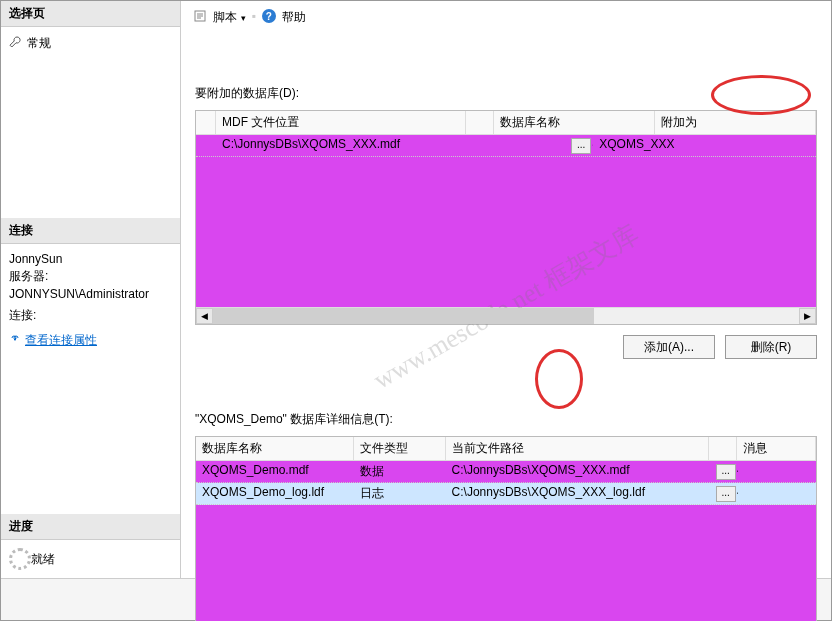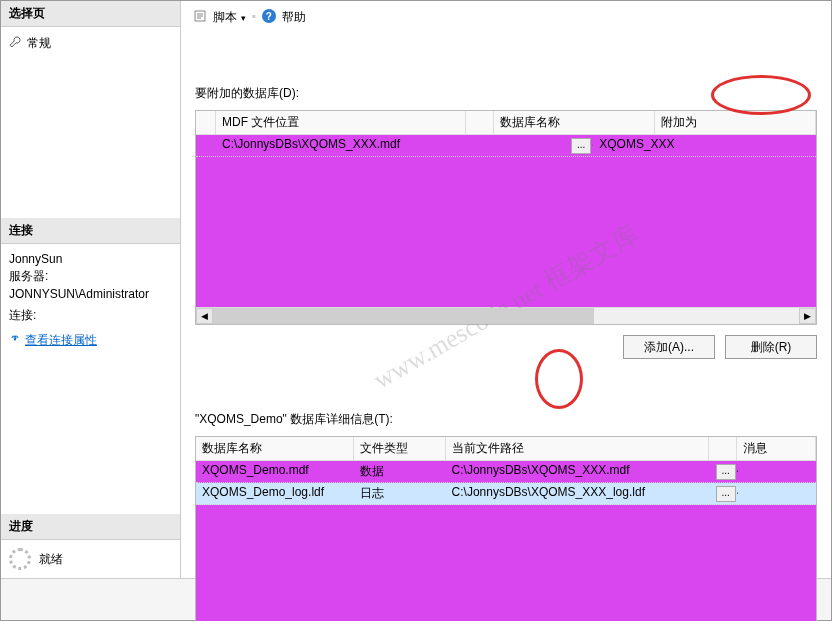--- a/index.html
+++ b/index.html
@@ -12,21 +12,21 @@
 .winbtn { width:46px; display:flex; align-items:center; justify-content:center; color:#333; }
 .body { flex:1; display:flex; min-height:0; }
 .sidebar { width:180px; border-right:1px solid #ccc; display:flex; flex-direction:column; background:#f5f5f5; }
 .sidebar-sec-hdr { background:#e8e8e8; padding:4px 8px; font-weight:bold; border-bottom:1px solid #ccc; }
 .sidebar-body { background:#fff; padding:6px 8px; flex:0 0 auto; }
 .sidebar-item { display:flex; align-items:center; gap:6px; padding:2px 0; }
 .spacer { flex:1; background:#fff; }
 .conn-body { background:#fff; padding:6px 8px; }
 .conn-body div { margin:2px 0; }
 .link { color:#0066cc; text-decoration:underline; display:inline-flex; align-items:center; gap:4px; }
-.progress-body { background:#fff; padding:8px; display:flex; align-items:center; gap:8px; }
+.progress-body { background:#fff; padding:8px; display:flex; align-items:center; }
 .spin { width:22px; height:22px; border:3px dotted #bbb; border-radius:50%; }
 .main { flex:1; display:flex; flex-direction:column; padding:0; min-width:0; }
 .toolbar { display:flex; align-items:flex-start; gap:6px; padding:8px 12px; border-bottom:1px solid #fff; }
 .tool-lnk { display:flex; align-items:center; gap:4px; }
 .help-ico { width:14px; height:14px; background:#2b7cd3; color:#fff; border-radius:50%; display:flex; align-items:center; justify-content:center; font-size:10px; font-weight:bold; }
 .content { flex:1; padding:8px 14px; display:flex; flex-direction:column; gap:6px; min-height:0; position:relative; }
 .lbl { padding:2px 0;margin-top:40px; }
 .grid { border:1px solid #bbb; background:#d946ef; }
 .grid-hdr { display:flex; background:#fff; }
 .grid-hdr .cell { border-right:1px solid #ddd; border-bottom:1px solid #ddd; padding:3px 6px; background:#f9f9f9; }

